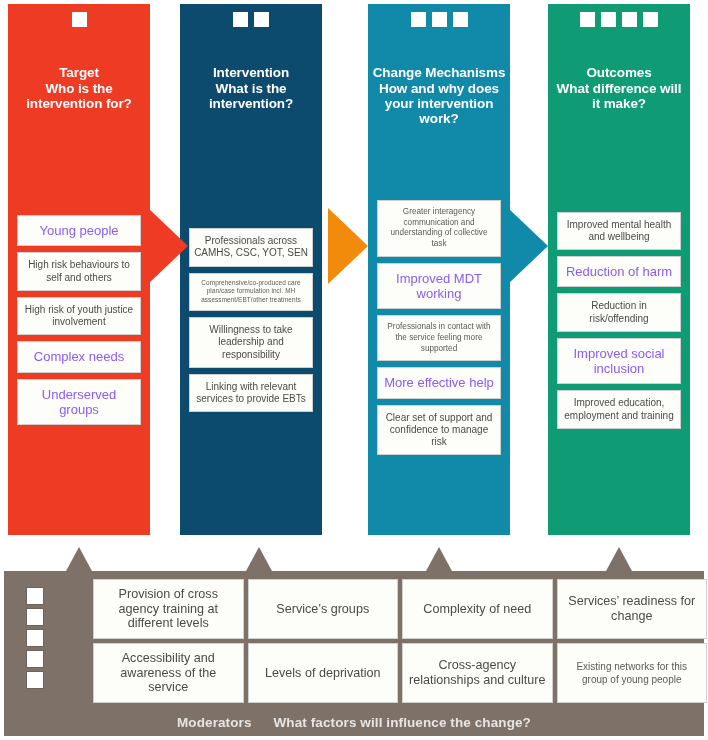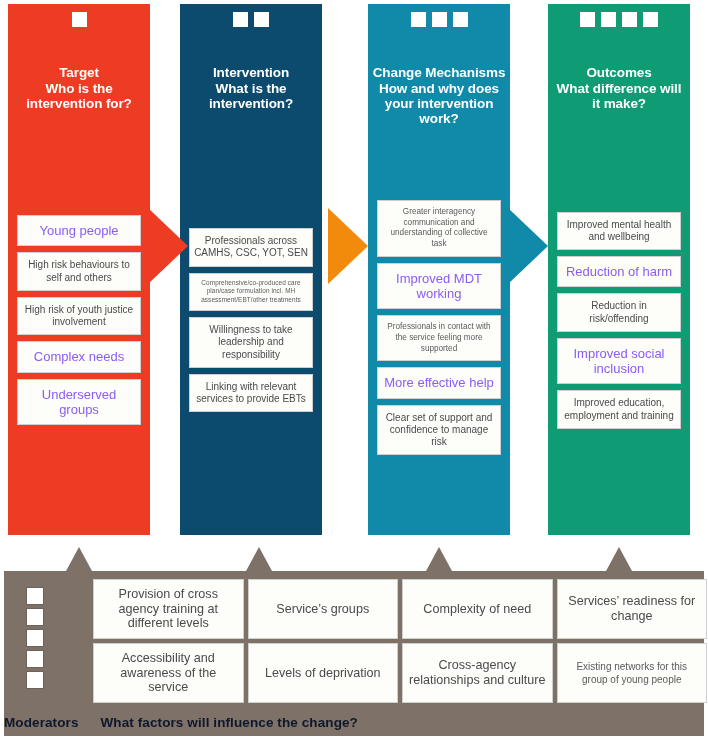--- a/index.html
+++ b/index.html
@@ -188,21 +188,22 @@
   .mod-card.small {
     font-size: 10px;
     line-height: 1.30;
     color: #5a5a5a;
   }
   .mod-footer {
     position: absolute;
     left: 0;
     bottom: 6px;
     width: 100%;
-    color: #0f172a;
+    text-align: center;
+    color: #e5e5e5;
     font-weight: bold;
     font-size: 13.5px;
     letter-spacing: 0.1px;
     margin-top: 39px;
   }
   .mod-footer .mf-label { margin-right: 22px; }
 </style>
 </head>
 <body>
 

